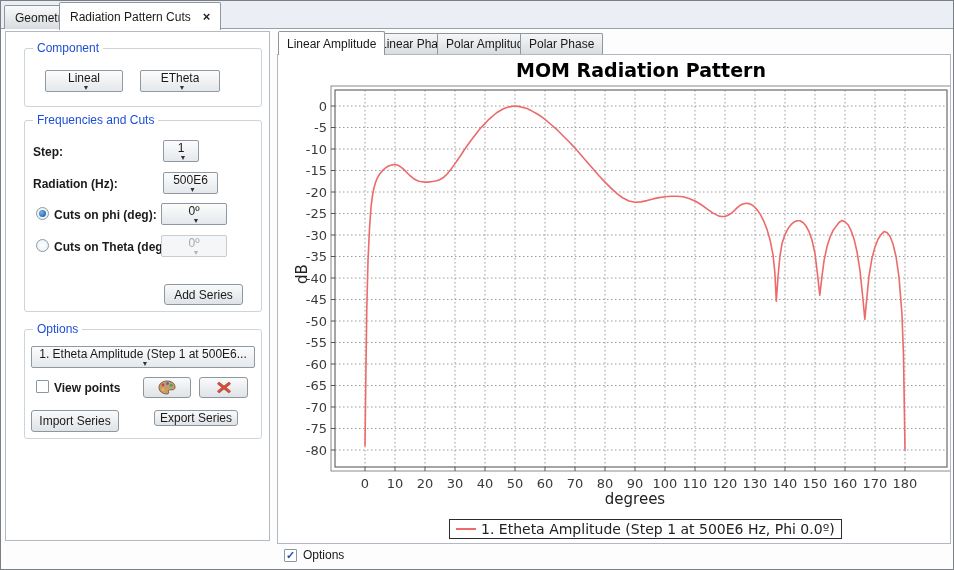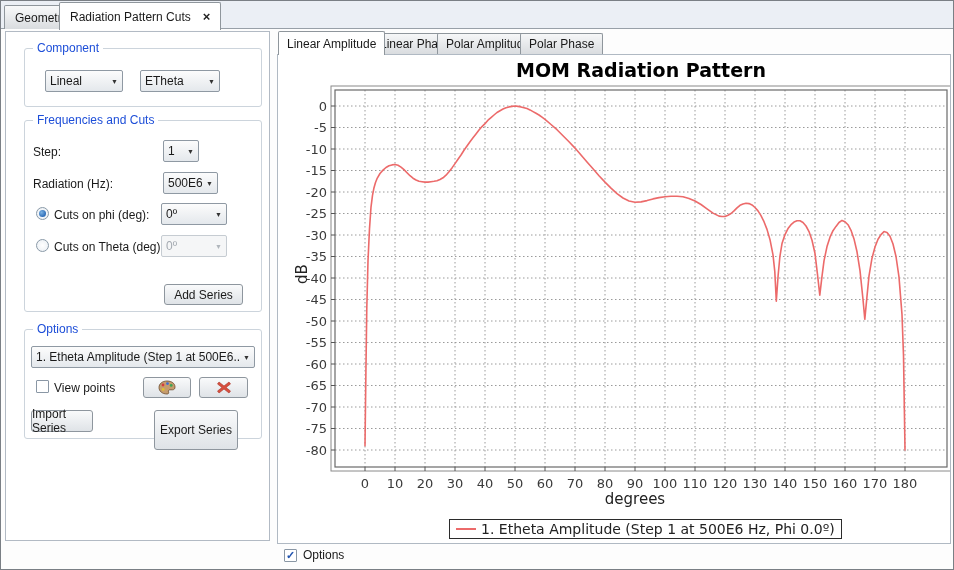--- a/index.html
+++ b/index.html
@@ -16,27 +16,27 @@
 
   
   .left-panel{position:absolute;left:4px;top:30px;width:265px;height:510px;background:#fff;border:1px solid #b2bac4;}
   .group{position:absolute;left:18px;width:238px;border:1px solid #ccd4dc;border-radius:3px;}
   .gtitle{position:absolute;left:8px;top:-8px;background:#fff;padding:0 4px;color:#1d4ed8;}
   .g-component{top:16px;height:59px;}
   .g-freq{top:88px;height:192px;}
   .g-options{top:297px;height:110px;}
 
   .combo{position:absolute;height:22px;background:linear-gradient(#fcfcfc,#e4e8ec);border:1px solid #8f99a3;border-radius:2px;
-         display:flex;align-items:center;padding:0 4px;cursor:default;}
+         display:flex;align-items:center;padding:0 4px;cursor:default;flex-direction:column;}
   .combo .val{flex:1;white-space:nowrap;overflow:hidden;}
   .combo .arrow{font-size:7px;color:#333;margin-left:4px;}
   .combo.disabled{background:#f5f6f7;border-color:#c6ccd2;color:#a4aab1;}
   .combo.disabled .arrow{color:#b0b6bc;}
 
-  .flabel{position:absolute;white-space:nowrap;}
+  .flabel{position:absolute;white-space:nowrap;font-weight:bold;}
 
   .radio{position:absolute;width:13px;height:13px;border:1px solid #8a9aa8;border-radius:50%;background:radial-gradient(#fff,#e8edf2);}
   .radio.sel::after{content:"";position:absolute;left:2px;top:2px;width:7px;height:7px;border-radius:50%;
                     background:radial-gradient(circle at 35% 35%,#7ab1e3,#2e6db8 70%);}
 
   .btn{position:absolute;display:flex;align-items:center;justify-content:center;
        background:linear-gradient(#f9fafb,#dfe3e7);border:1px solid #8e969e;border-radius:3px;cursor:default;}
 
   .checkbox{position:absolute;width:13px;height:13px;background:#fff;border:1px solid #8a97a5;border-radius:1px;
             display:flex;align-items:center;justify-content:center;font-size:11px;font-weight:bold;color:#2456b0;}
@@ -145,24 +145,24 @@
           <circle cx="13.2" cy="5.4" r="1.4" fill="#3da454"></circle>
           <circle cx="5.2" cy="9.4" r="1.4" fill="#e0c12f"></circle>
         </svg>
       </div>
       <div class="btn icon-btn" style="left:174px;top:47px;width:49px;height:21px;">
         <svg width="14" height="13" viewBox="0 0 14 13">
           <path d="M2 1 L7 5 L12 1 L13.5 3 L9 6.5 L13.5 10 L12 12 L7 8 L2 12 L0.5 10 L5 6.5 L0.5 3 Z" fill="#d84f3f" stroke="#a93325" stroke-width="0.6"></path>
         </svg>
       </div>
 
-      <div class="btn" style="left:6px;top:80px;width:62px;height:22px;">
+      <div class="btn" style="left:6px;top:80px;width:88px;height:22px;">
         <span>Import Series</span>
       </div>
-      <div class="btn" style="left:129px;top:80px;width:84px;height:40px;">
+      <div class="btn" style="left:129px;top:80px;width:84px;height:16px;">
         <span>Export Series</span>
       </div>
     </div>
   </div>
 
   <div class="ctab active" style="left:277px;">
     <span>Linear Amplitude</span>
   </div>
   <div class="ctab inactive" style="left:370px;">
     <span>Linear Phase</span>

